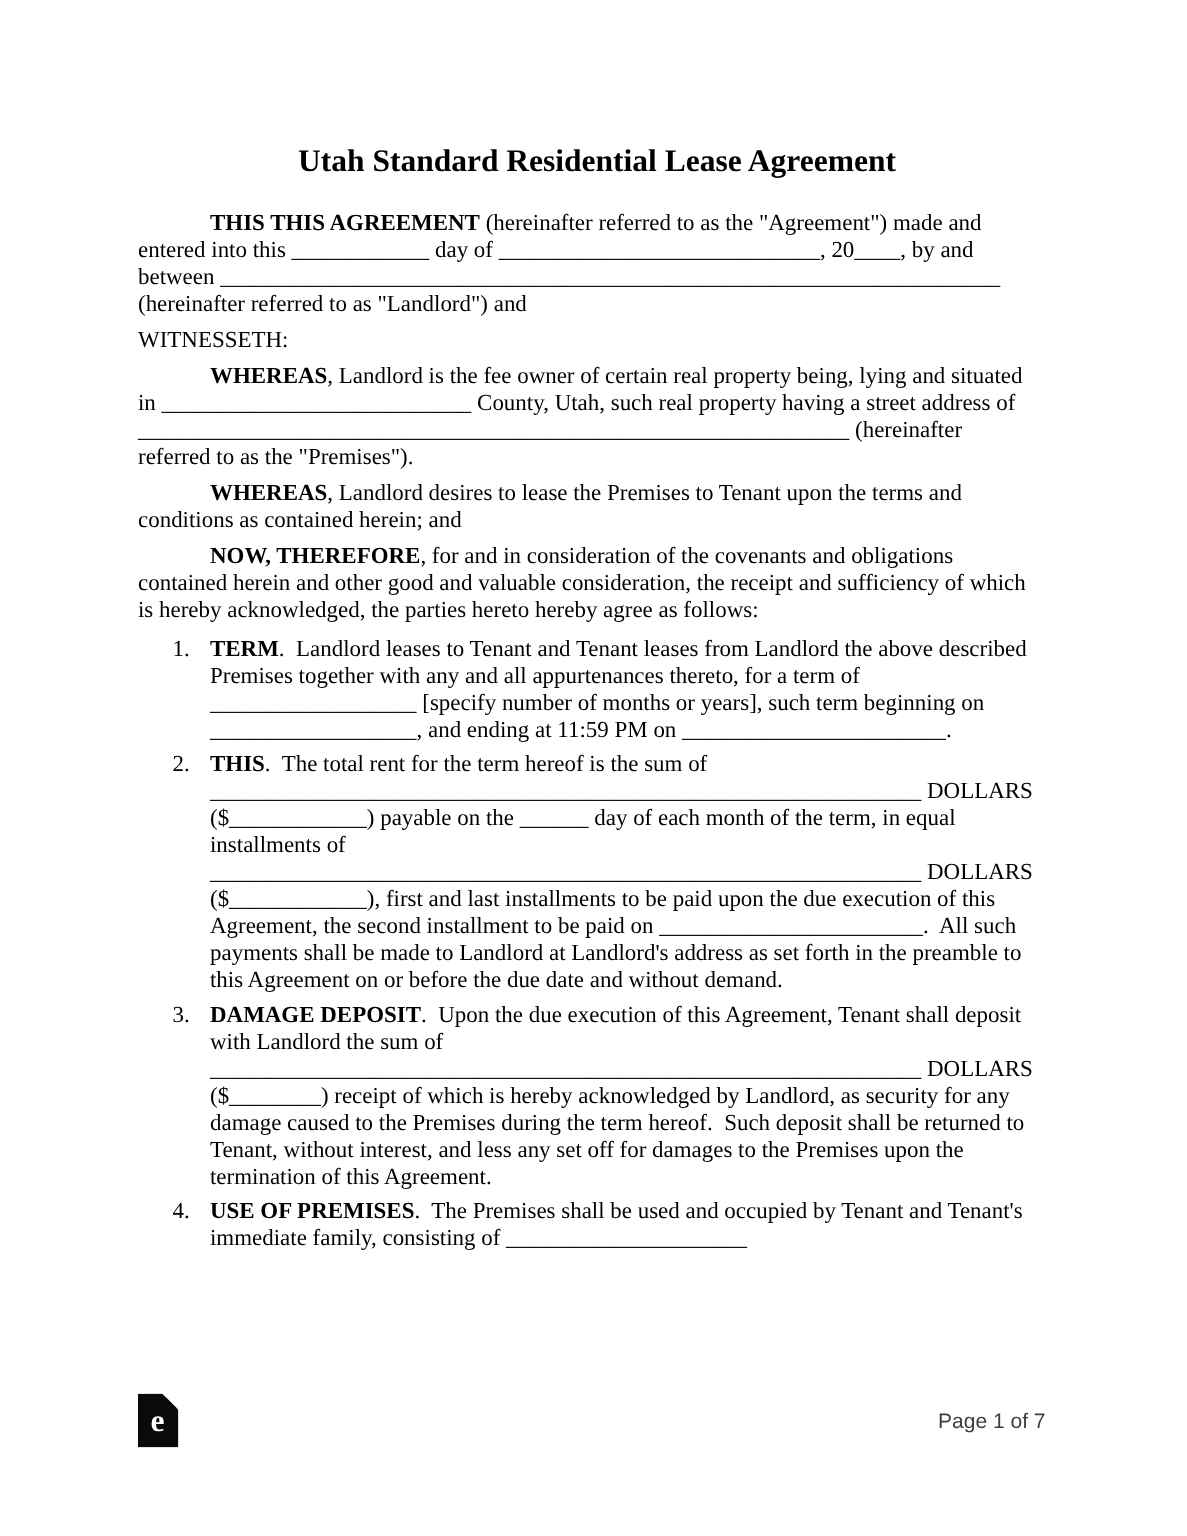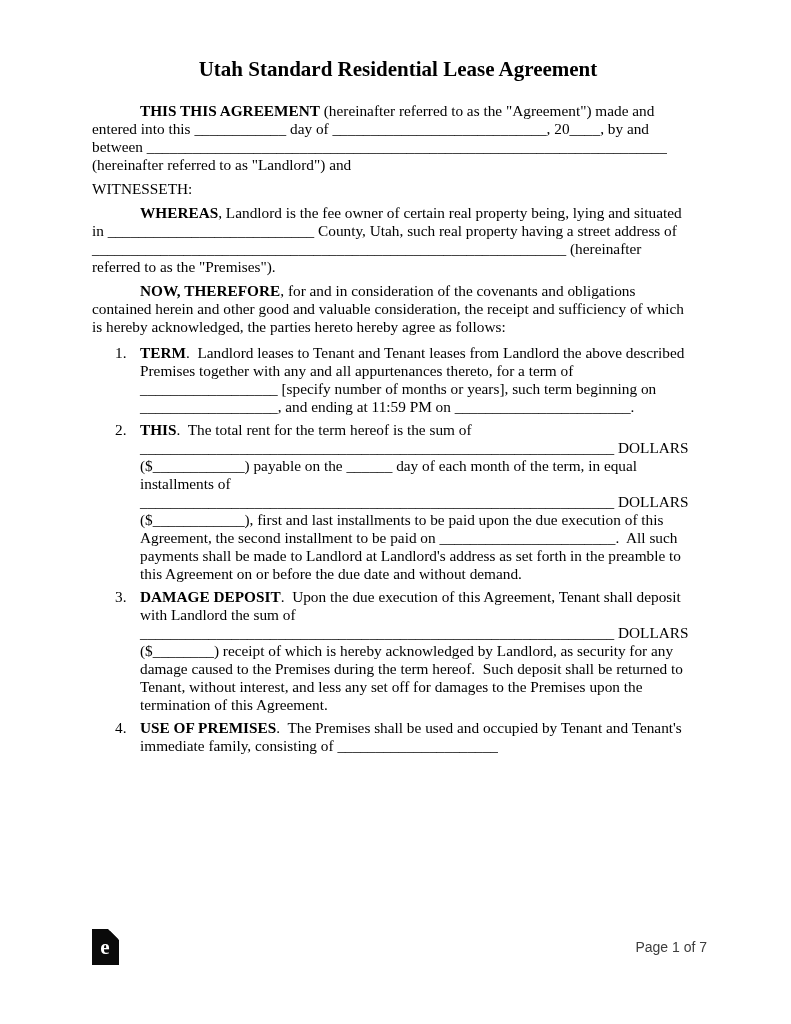--- a/index.html
+++ b/index.html
@@ -6,21 +6,21 @@
   body {
     width: 791px; height: 1024px;
     background: #ffffff;
     color: #000000;
     font-family: "Liberation Serif", serif;
     font-size: 15.3px;
     line-height: 18px;
     position: relative;
     overflow: hidden;
   }
-  .content { padding: 56px 87px 0 92px; }
+  .content { padding: 94px 87px 0 92px; }
   .doc-title {
     font-size: 21px; line-height: 26px;
     font-weight: bold; text-align: center;
     margin: 0 0 20px 0;
     font-family: "Liberation Serif", serif;
   }
   p.para { margin: 0 0 6px 0; white-space: pre-wrap; }
   p.indent { text-indent: 48px; }
   p.pre-list { margin-bottom: 8px; }
   .bold-lead { font-weight: bold; }
@@ -45,21 +45,21 @@
     clip-path: polygon(0 0, 100% 100%, 0 100%);
   }
   .logo-e {
     position: absolute; left: 0; top: 5px; width: 26px;
     text-align: center;
     color: #ffffff; font-weight: bold;
     font-size: 21px; line-height: 26px;
     font-family: "Liberation Serif", serif;
   }
   .page-num {
-    position: absolute; right: 84px; top: 938px;
+    position: absolute; right: 94px; top: 938px;
     font-family: "Liberation Sans", sans-serif;
     font-size: 14px; line-height: 18px;
     color: #3d3d3d;
   }
 </style>
 </head>
 <body>
 
 <div class="content">
 
@@ -71,20 +71,22 @@
 (hereinafter referred to as "Landlord") and</span></p>
 
 
   <p class="witnesseth">WITNESSETH:</p>
 
   <p class="para indent"><b class="bold-lead">WHEREAS</b><span>, Landlord is the fee owner of certain real property being, lying and situated
 in ___________________________ County, Utah, such real property having a street address of
 ______________________________________________________________ (hereinafter
 referred to as the "Premises").</span></p>
 
+  <p class="para indent"><b class="bold-lead">WHEREAS</b><span>, Landlord desires to lease the Premises to Tenant upon the terms and
+conditions as contained herein; and</span></p>
 
 
   <p class="para indent pre-list"><b class="bold-lead">NOW, THEREFORE</b><span>, for and in consideration of the covenants and obligations
 contained herein and other good and valuable consideration, the receipt and sufficiency of which
 is hereby acknowledged, the parties hereto hereby agree as follows:</span></p>
 
   <div class="lease-list">
 
     <div class="li-row">
       <span class="li-num">1.</span>

